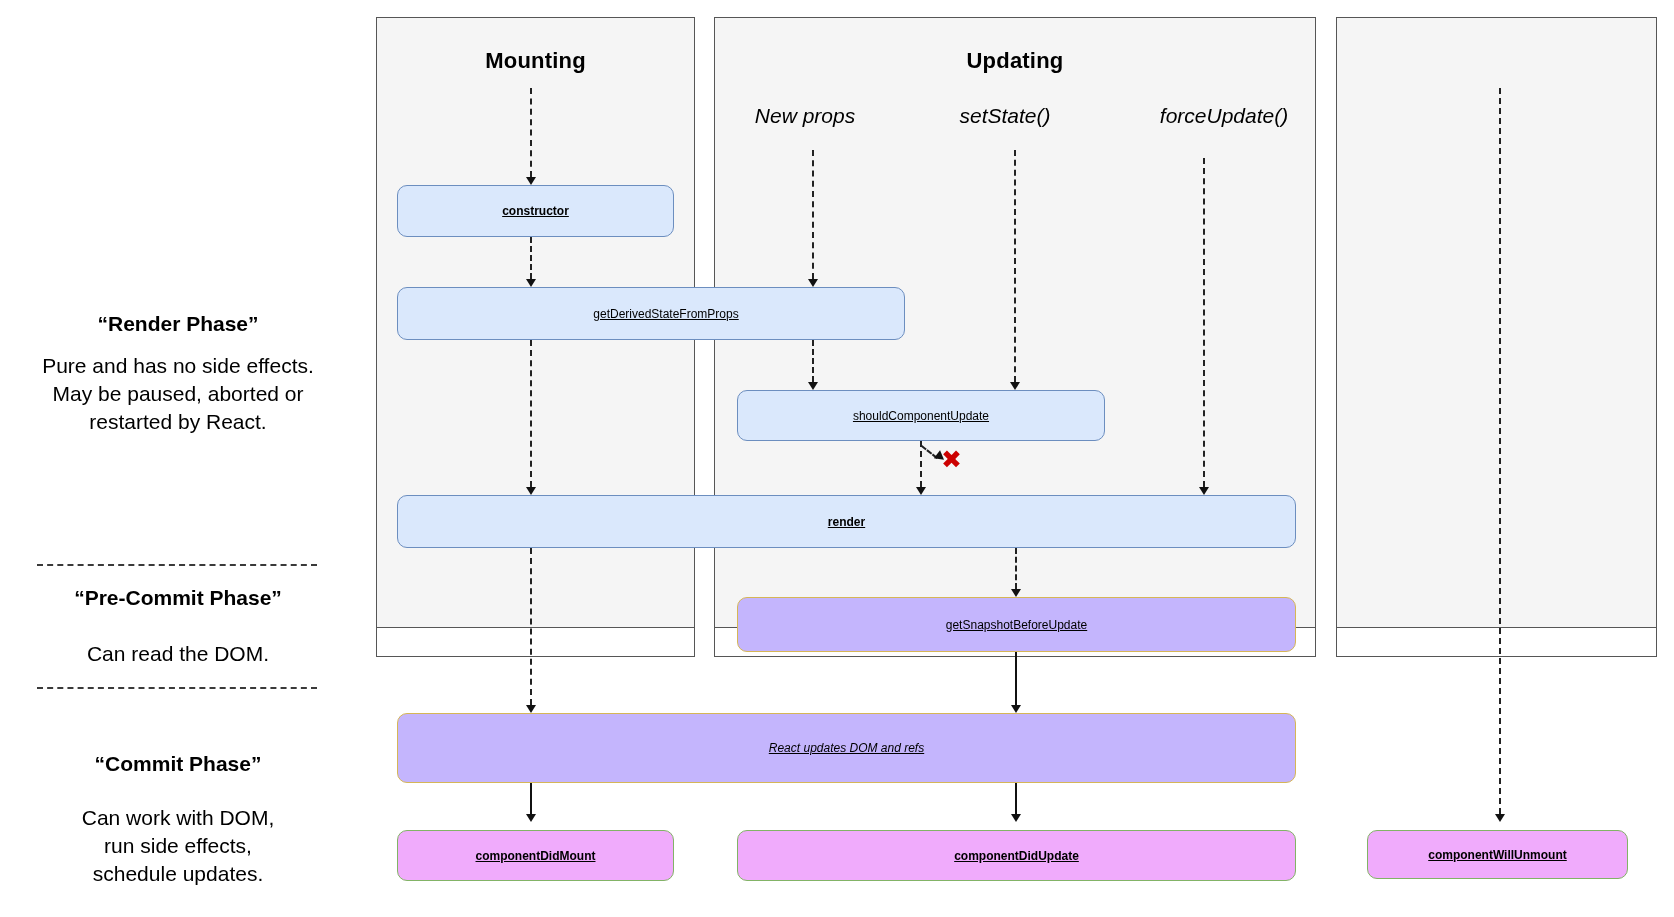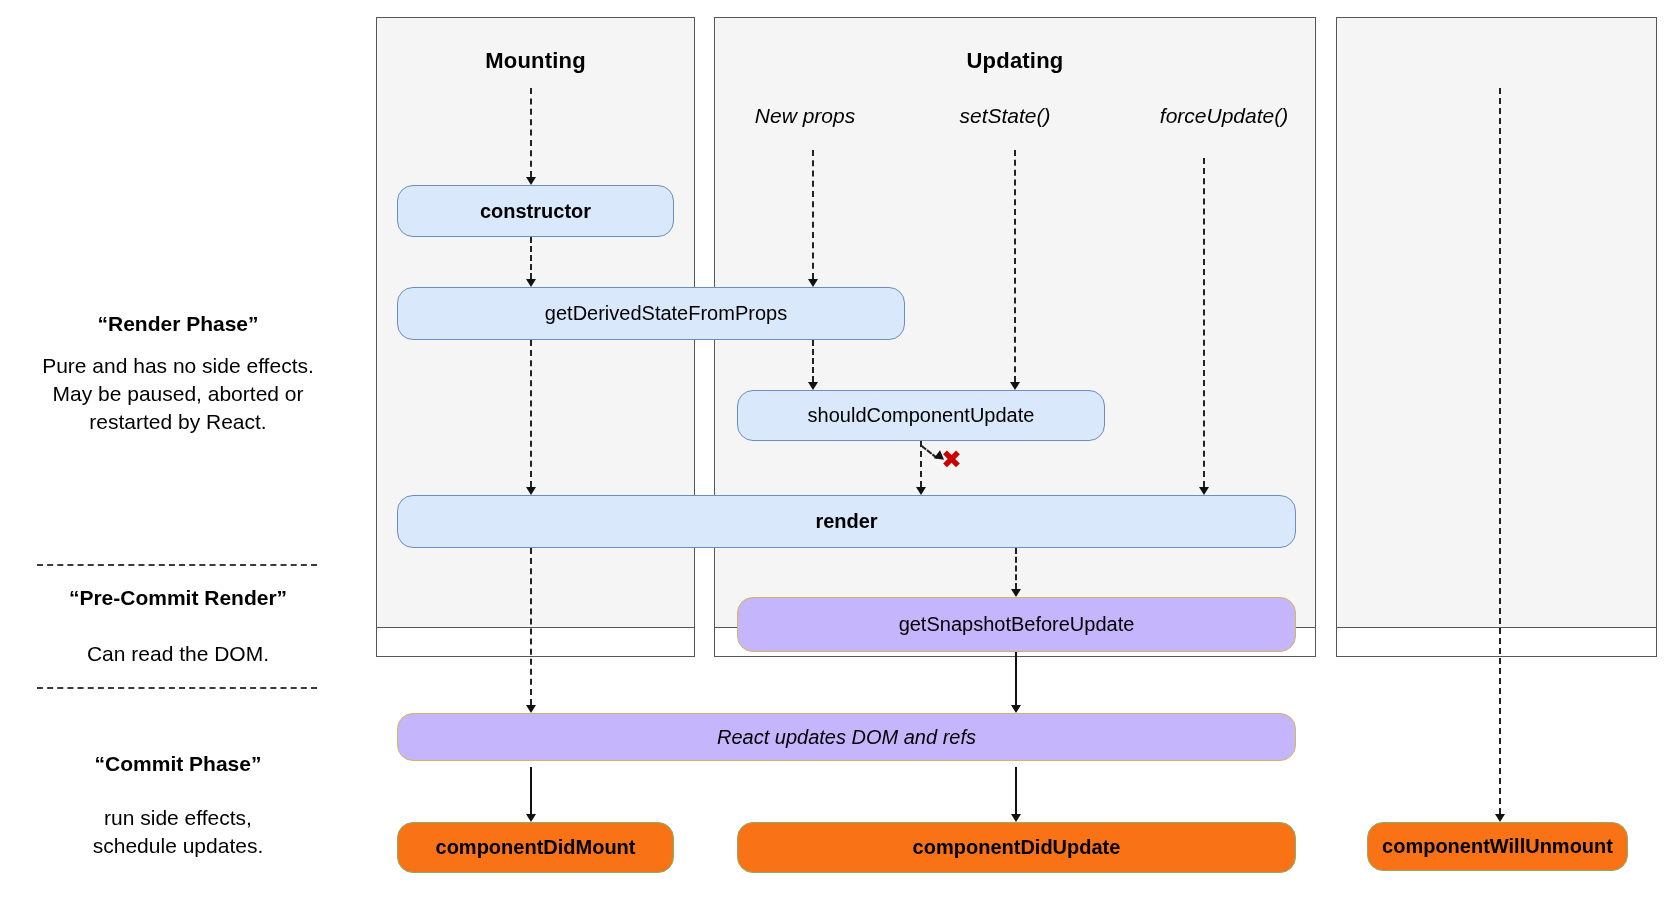--- a/index.html
+++ b/index.html
@@ -8,26 +8,26 @@
     font-family:"Liberation Sans","DejaVu Sans",sans-serif;color:#000;
   }
   
   .panel{position:absolute;top:17px;height:640px;background:#ffffff;border:1px solid #565656;box-sizing:border-box;z-index:1;}
   .panel .gray{position:absolute;top:0;left:0;right:0;height:609px;background:#f5f5f5;border-bottom:1px solid #565656;}
   .panel-title{position:absolute;top:30px;left:0;right:0;text-align:center;font-size:22px;font-weight:bold;letter-spacing:.2px;}
   
   .trigger{position:absolute;top:104px;width:220px;text-align:center;font-size:21px;font-style:italic;z-index:2;}
   
   .node{
-    position:absolute;box-sizing:border-box;border-radius:16px;border:1px solid;
-    display:flex;align-items:center;justify-content:center;font-size:20px;z-index:3;
+    position:absolute;box-sizing:border-box;border-radius:10px;border:1px solid;
+    display:flex;align-items:center;justify-content:center;font-size:12px;z-index:3;text-decoration:underline;
   }
   .node.blue{background:#dae8fc;border-color:#6c8ebf;}
   .node.yellow{background:#c4b5fd;border-color:#d6b656;}
-  .node.green{background:#f97316;border-color:#82b366;}
+  .node.green{background:#f0abfc;border-color:#82b366;margin-top:8px;}
   .bold{font-weight:bold;}
   .italic{font-style:italic;}
   
   .vdash{position:absolute;width:0;border-left:2px dashed #222;z-index:2;}
   .vsolid{position:absolute;width:0;border-left:2px solid #111;z-index:2;}
   .ahead{position:absolute;width:0;height:0;border:5px solid transparent;border-top:8px solid #111;margin-left:-4px;z-index:2;}
   .branch-line{position:absolute;width:20px;height:0;border-top:2px dashed #222;transform:rotate(38deg);transform-origin:left top;z-index:2;}
   .branch-head{position:absolute;width:0;height:0;border-top:5px solid transparent;border-bottom:5px solid transparent;border-left:9px solid #111;transform:rotate(38deg);z-index:2;}
   .abort-x{position:absolute;font-size:25px;font-weight:900;color:#cc0000;line-height:1;z-index:4;}
   
@@ -41,28 +41,29 @@
 <div id="stage">
 
   <div class="side-title" style="top:312px;">“Render Phase”</div>
   <div class="side-text" style="top:352px;">
     <div>Pure and has no side effects.</div>
     <div>May be paused, aborted or</div>
     <div>restarted by React.</div>
   </div>
 
   <div class="side-divider" style="top:564px;"></div>
-  <div class="side-title" style="top:586px;">“Pre-Commit Render”</div>
+  <div class="side-title" style="top:586px;">“Pre-Commit Phase”</div>
   <div class="side-text" style="top:640px;">
     <div>Can read the DOM.</div>
   </div>
   <div class="side-divider" style="top:687px;"></div>
 
   <div class="side-title" style="top:752px;">“Commit Phase”</div>
   <div class="side-text" style="top:804px;">
+    <div>Can work with DOM,</div>
     <div>run side effects,</div>
     <div>schedule updates.</div>
   </div>
 
   <div class="panel" style="left:376px;width:319px;">
     <div class="gray"></div>
     <div class="panel-title">Mounting</div>
   </div>
 
   <div class="panel" style="left:714px;width:602px;">
@@ -121,18 +122,18 @@
   <div class="ahead" style="left:1015px;top:814px;"></div>
 
   <div class="vdash" style="left:1499px;top:88px;height:726px;"></div>
   <div class="ahead" style="left:1499px;top:814px;"></div>
 
   <div class="node blue bold" style="left:397px;top:185px;width:277px;height:52px;">constructor</div>
   <div class="node blue" style="left:397px;top:287px;width:508px;height:53px;padding-left:30px;">getDerivedStateFromProps</div>
   <div class="node blue" style="left:737px;top:390px;width:368px;height:51px;">shouldComponentUpdate</div>
   <div class="node blue bold" style="left:397px;top:495px;width:899px;height:53px;">render</div>
   <div class="node yellow" style="left:737px;top:597px;width:559px;height:55px;">getSnapshotBeforeUpdate</div>
-  <div class="node yellow italic" style="left:397px;top:713px;width:899px;height:48px;">React updates DOM and refs</div>
+  <div class="node yellow italic" style="left:397px;top:713px;width:899px;height:70px;">React updates DOM and refs</div>
   <div class="node green bold" style="left:397px;top:822px;width:277px;height:51px;">componentDidMount</div>
   <div class="node green bold" style="left:737px;top:822px;width:559px;height:51px;">componentDidUpdate</div>
   <div class="node green bold" style="left:1367px;top:822px;width:261px;height:49px;">componentWillUnmount</div>
 
 </div>
 
 </body></html>

